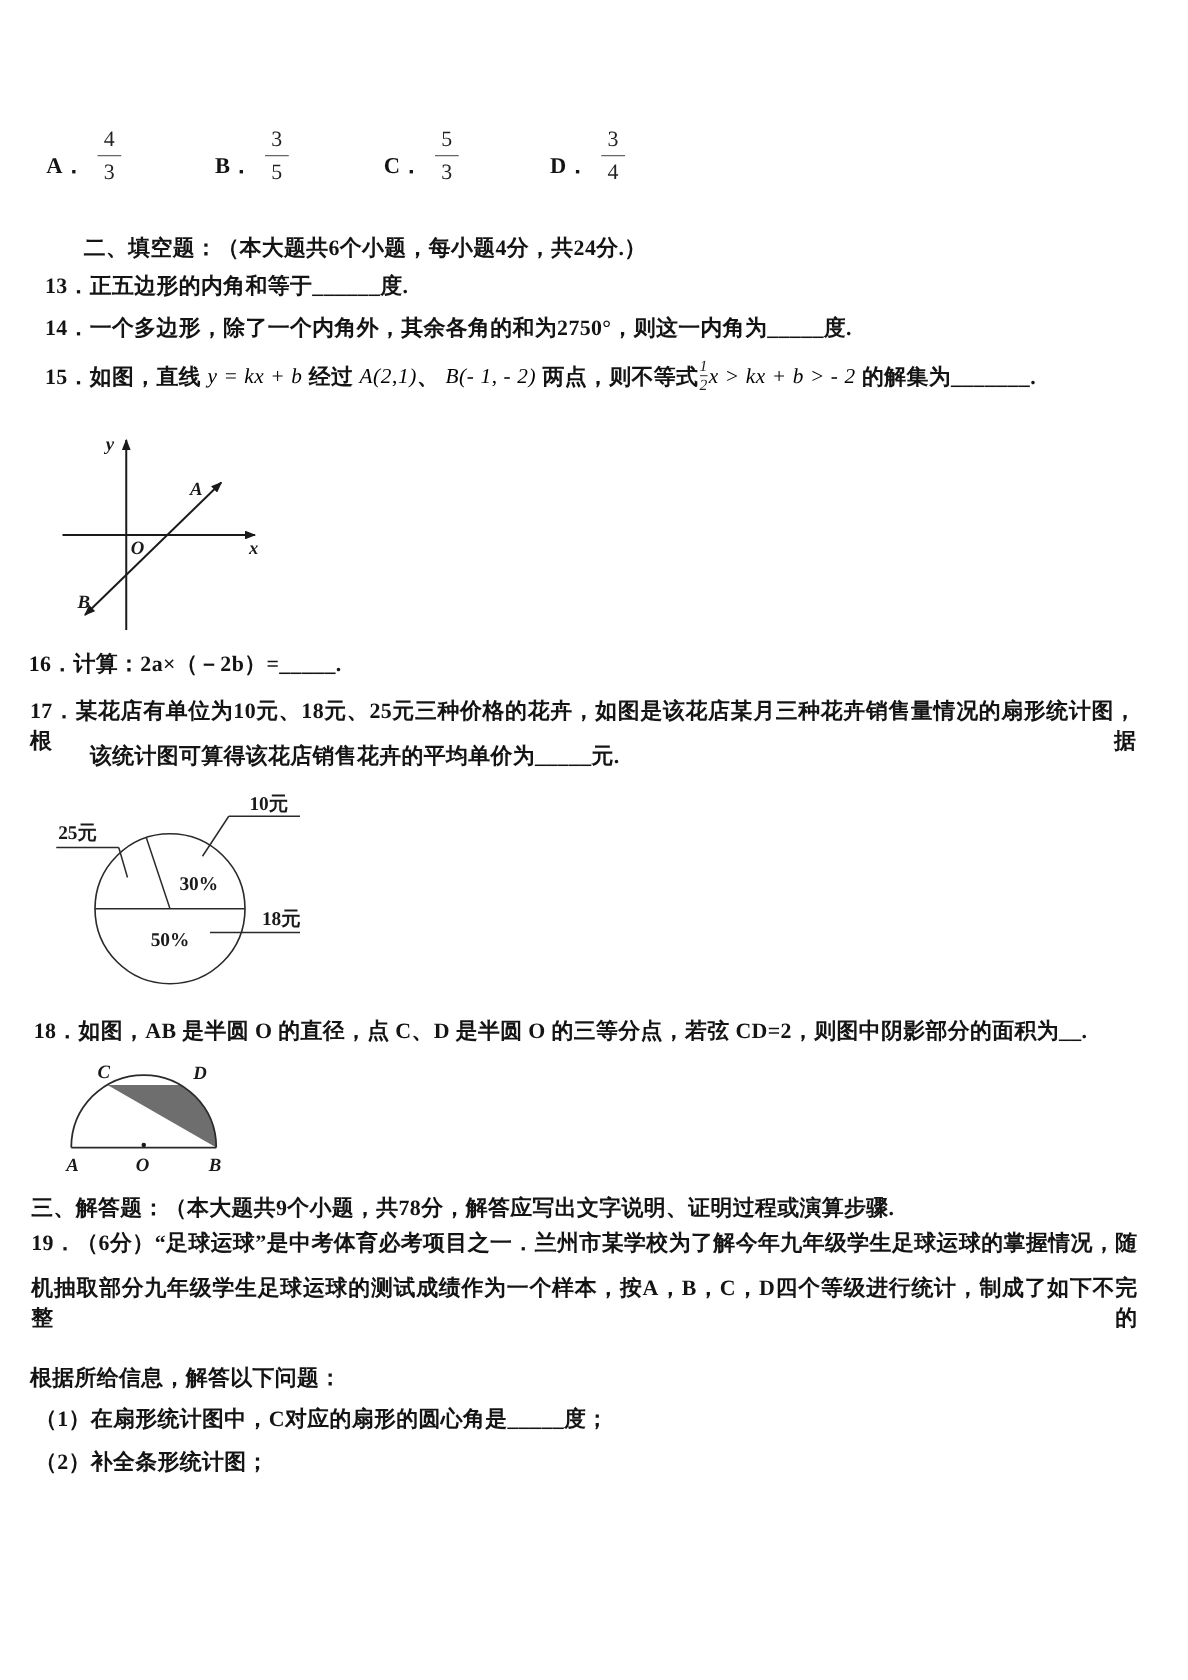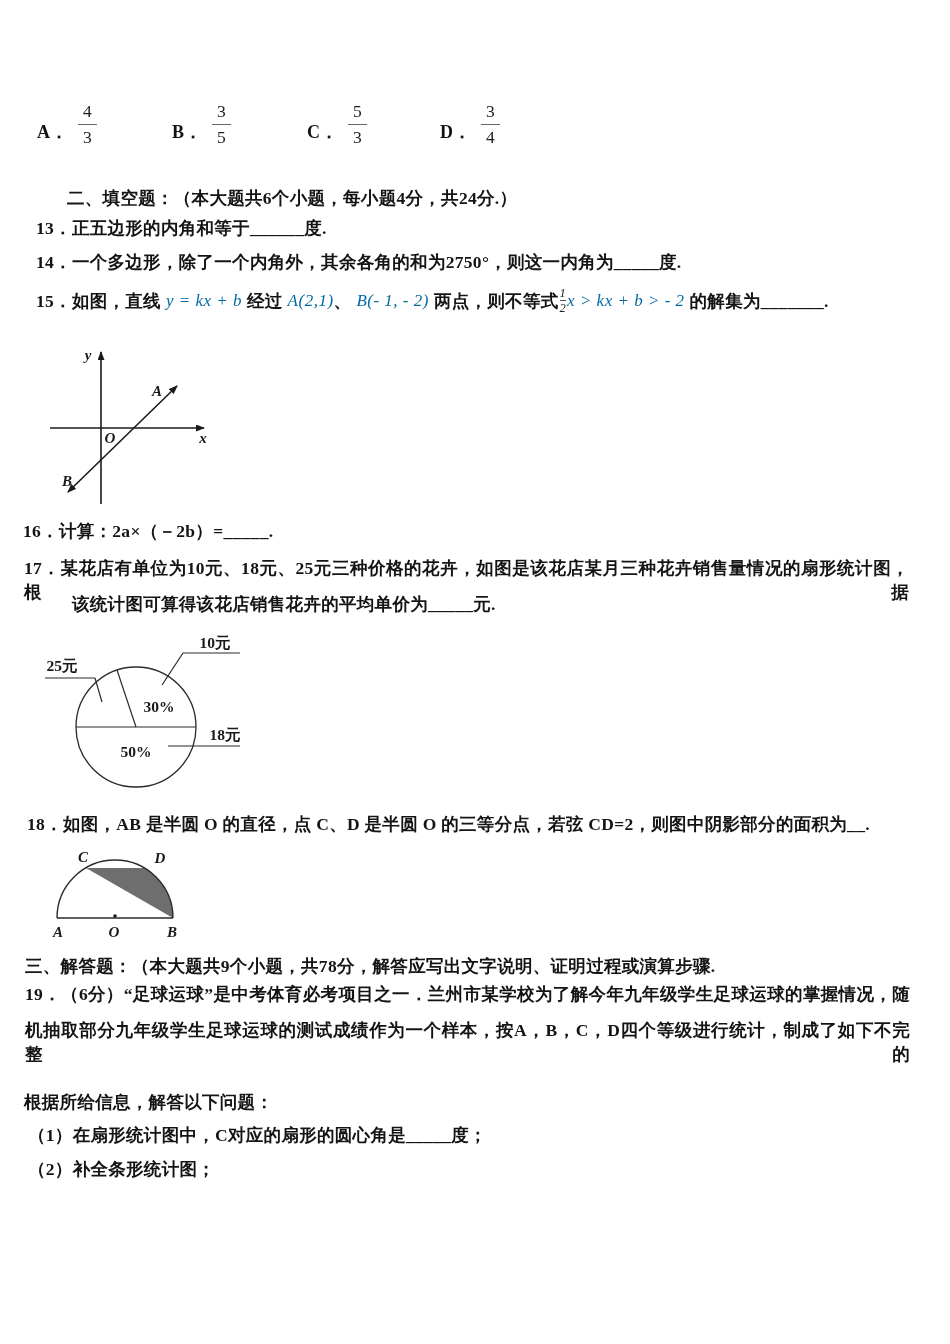--- a/index.html
+++ b/index.html
@@ -12,21 +12,21 @@
   .line{position:absolute;font-size:17.5px;font-weight:bold;white-space:nowrap;letter-spacing:0.3px;}
   .jline{white-space:normal;width:885px;text-align:justify;text-align-last:justify;font-family:Liberation Serif, serif;}
   .heading{font-weight:bold;}
   
   .opt{position:absolute;display:flex;align-items:flex-end;gap:10px;}
   .opt-label{font-weight:bold;font-size:18px;padding-bottom:3px;}
   .frac{display:inline-flex;flex-direction:column;align-items:center;font-size:17.5px;line-height:1.15;font-weight:normal;color:#222;}
   .frac .num{padding:0 5px 3px;}
   .frac .den{border-top:1.2px solid #666;padding:2px 5px 0;}
   
-  .math{font-style:italic;font-weight:normal;font-size:17px;color:#0369a1;letter-spacing:0.5px;}
+  .math{font-style:italic;font-weight:normal;font-size:17px;color:#000000;letter-spacing:0.5px;}
   .mixline{display:flex;align-items:center;}
   .ifrac{display:inline-flex;flex-direction:column;align-items:center;font-size:12.5px;line-height:1.05;font-style:italic;font-weight:normal;color:#222;margin:0 1px;}
   .ifrac .fd{border-top:1px solid #555;padding-top:1px;}
   .gap{display:inline-block;width:5px;}
   svg{position:absolute;overflow:visible;}
   svg text{font-family:"Liberation Serif","DejaVu Serif",serif;}
   .figlab{font-style:italic;font-weight:bold;font-size:15px;fill:#1a1a1a;}
   .pielab{font-weight:bold;font-size:15.5px;fill:#1a1a1a;font-family:"Liberation Serif","DejaVu Serif",serif;}
 </style>
 </head>

